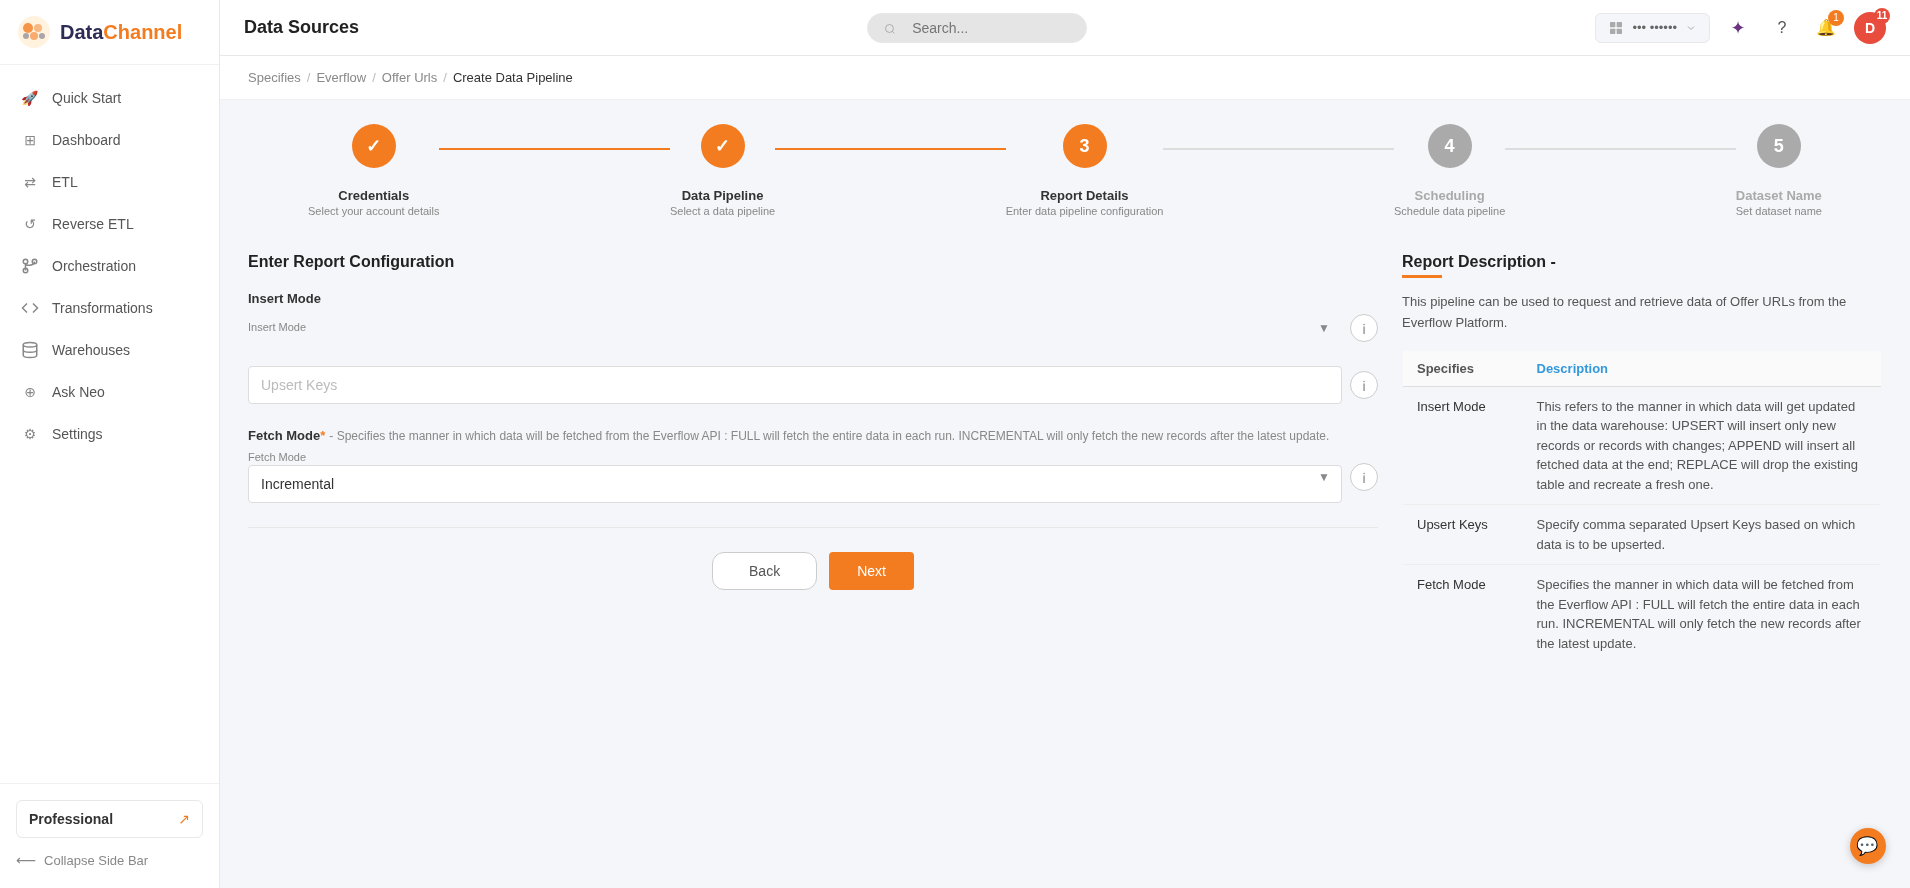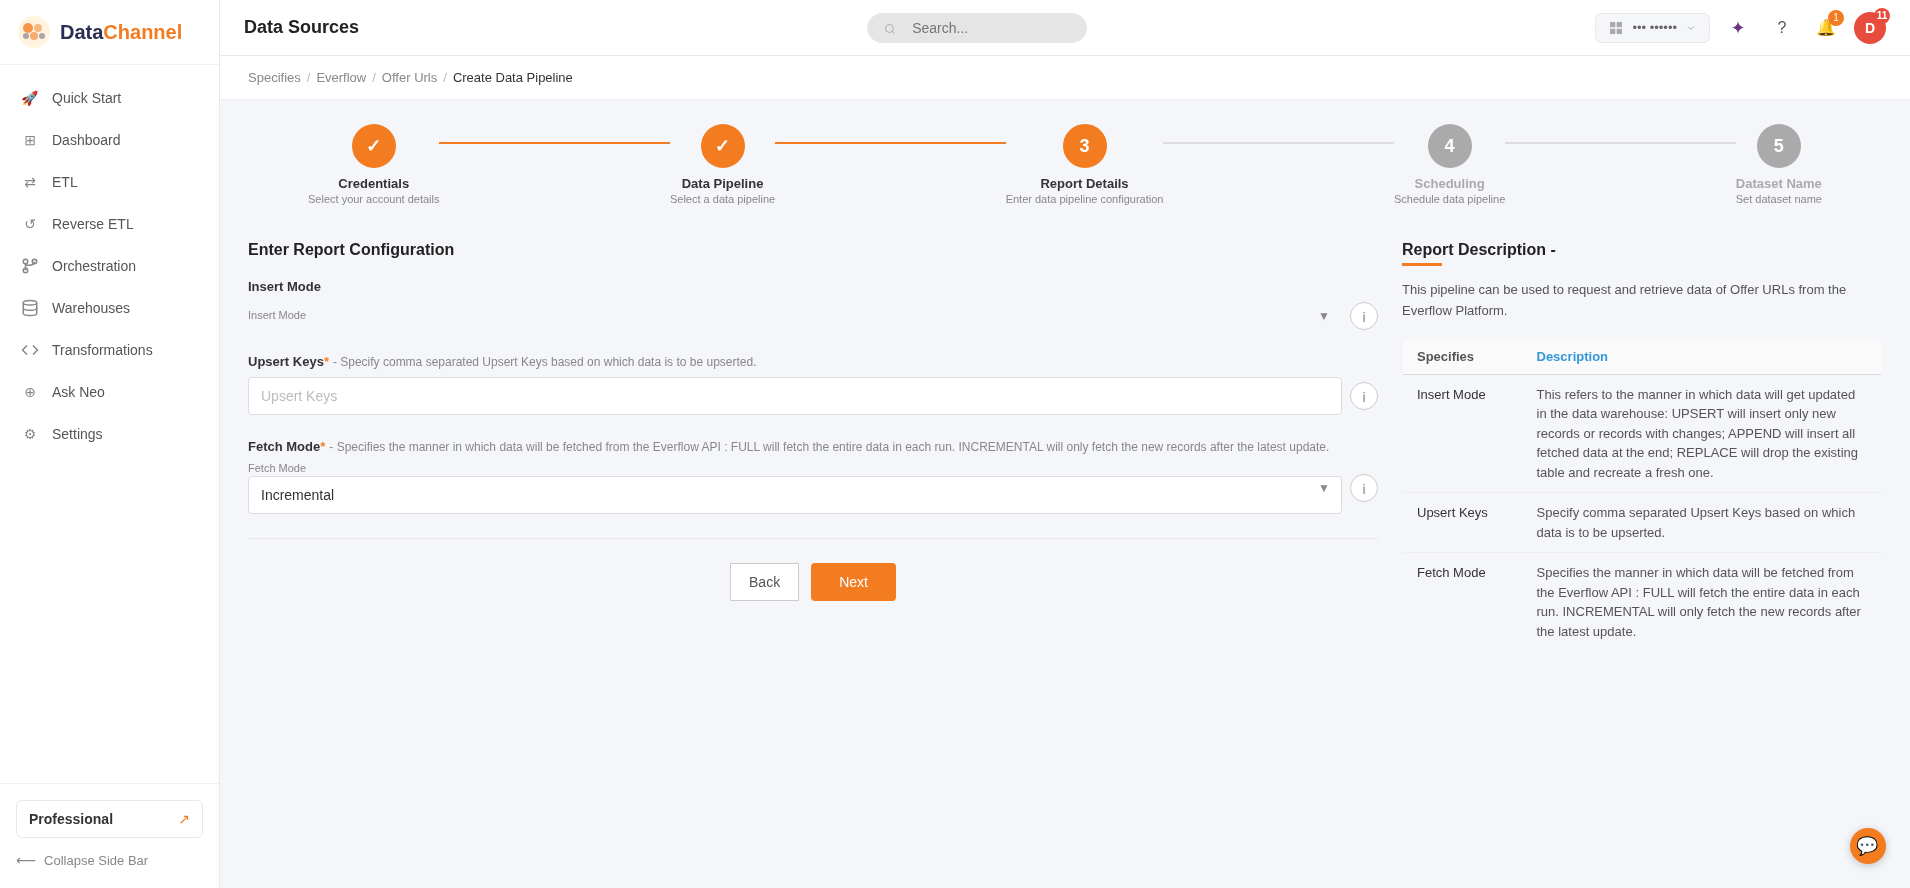--- a/index.html
+++ b/index.html
@@ -46,21 +46,21 @@
     .breadcrumb a { color: #888; text-decoration: none; cursor: pointer; }
     .breadcrumb .sep { color: #bbb; }
     .breadcrumb .current { color: #333; font-weight: 500; }
 
     
     .page-body { padding: 24px 28px; }
     .step-circle { width: 44px; height: 44px; border-radius: 50%; display: flex; align-items: center; justify-content: center; font-size: 18px; font-weight: 600; z-index: 1; }
     .step-circle.done { background: #f47c20; color: #fff; }
     .step-circle.active { background: #f47c20; color: #fff; border: 3px solid #f47c20; }
     .step-circle.inactive { background: #aaa; color: #fff; }
-    .step-label { margin-top: 8px; font-size: 13px; font-weight: 600; color: #333; text-align: center; }
+    .step-label { margin-top: 20px; font-size: 13px; font-weight: 600; color: #333; text-align: center; }
     .step-sublabel { font-size: 11px; color: #888; text-align: left; margin-top: 2px; }
 
     
     .two-col { display: flex; gap: 24px; }
     .left-col { flex: 1; min-width: 0; }
     .right-col { width: 480px; flex-shrink: 0; }
 
     
     .section-title { font-size: 16px; font-weight: 600; color: #222; margin-bottom: 20px; }
     .form-group { margin-bottom: 24px; }
@@ -73,21 +73,21 @@
     .select-arrow { position: absolute; right: 12px; top: 50%; transform: translateY(-50%); color: #888; pointer-events: none; font-size: 12px; }
     .form-input { width: 100%; padding: 10px 12px; border: 1px solid #ddd; border-radius: 4px; background: #fff; font-size: 14px; color: #333; outline: none; }
     .form-input::placeholder { color: #bbb; }
     .info-btn { width: 28px; height: 28px; border-radius: 50%; border: 1px solid #ccc; background: #fff; color: #888; display: flex; align-items: center; justify-content: center; cursor: pointer; font-size: 14px; flex-shrink: 0; }
     .field-label-float { font-size: 11px; color: #888; margin-bottom: 2px; }
 
     .divider { border: none; border-top: 1px solid #e8e8e8; margin: 24px 0; }
 
     
     .action-row { display: flex; justify-content: center; gap: 12px; margin-top: 16px; }
-    .btn-back { padding: 10px 18px; border: 1px solid #ccc; background: #fff; color: #555; border-radius: 0; font-size: 14px; cursor: pointer; }
+    .btn-back { padding: 10px 36px; border: 1px solid #ccc; background: #fff; color: #555; border-radius: 12px; font-size: 14px; cursor: pointer; }
     .btn-next { padding: 10px 28px; border: none; background: #f47c20; color: #fff; border-radius: 4px; font-size: 14px; cursor: pointer; font-weight: 500; }
 
     
     .report-desc-title { font-size: 16px; font-weight: 600; color: #222; margin-bottom: 4px; }
     .report-desc-underline { width: 40px; height: 3px; background: #f47c20; margin-bottom: 14px; }
     .report-desc-text { font-size: 13px; color: #555; line-height: 1.6; margin-bottom: 16px; }
 
     
     .params-table { width: 100%; border-collapse: collapse; border: 1px solid #ddd; border-radius: 4px; overflow: hidden; }
     .params-table th { padding: 10px 14px; background: #fafafa; font-size: 13px; font-weight: 600; color: #333; text-align: left; border-bottom: 1px solid #ddd; }
@@ -163,36 +163,36 @@
               <circle cx="6" cy="18" r="3"></circle>
               <path d="M6 9v9M6 9c0 3 12 3 12-3"></path>
             </svg>
         </span>
         <span>Orchestration</span>
       </div>
 
       <div class="nav-item">
         <span class="nav-icon">
           <svg width="18" height="18" viewBox="0 0 24 24" fill="none" stroke="currentColor" stroke-width="2">
+              <polyline points="16 18 22 12 16 6"></polyline>
+              <polyline points="8 6 2 12 8 18"></polyline>
+            </svg>
+        </span>
+        <span>Transformations</span>
+      </div>
+
+      <div class="nav-item">
+        <span class="nav-icon">
+          <svg width="18" height="18" viewBox="0 0 24 24" fill="none" stroke="currentColor" stroke-width="2">
               <ellipse cx="12" cy="5" rx="9" ry="3"></ellipse>
               <path d="M21 12c0 1.66-4 3-9 3s-9-1.34-9-3"></path>
               <path d="M3 5v14c0 1.66 4 3 9 3s9-1.34 9-3V5"></path>
             </svg>
         </span>
         <span>Warehouses</span>
-      </div>
-
-      <div class="nav-item">
-        <span class="nav-icon">
-          <svg width="18" height="18" viewBox="0 0 24 24" fill="none" stroke="currentColor" stroke-width="2">
-              <polyline points="16 18 22 12 16 6"></polyline>
-              <polyline points="8 6 2 12 8 18"></polyline>
-            </svg>
-        </span>
-        <span>Transformations</span>
       </div>
 
       <div class="nav-item">
         <span class="nav-icon">⊕</span>
         <span>Ask Neo</span>
       </div>
 
       <div class="nav-item">
         <span class="nav-icon">⚙</span>
         <span>Settings</span>
@@ -321,23 +321,20 @@
               <div class="input-row">
                 <div class="select-wrapper">
                   <div class="field-label-float">Insert Mode</div>
                   <span class="select-arrow">▼</span>
                 </div>
                 <button class="info-btn">ℹ</button>
               </div>
             </div>
 
             <div class="form-group">
-              <label class="form-label">
-                <span>Upsert Keys</span><span class="required">*</span><span class="hint">- Specify comma separated Upsert Keys based on which data is to be upserted.</span>
-              </label>
               <div class="input-row">
                 <input type="text" class="form-input" placeholder="Upsert Keys" style="">
                 <button class="info-btn">ℹ</button>
               </div>
             </div>
 
             <div class="form-group">
               <label class="form-label">
                 <span>Fetch Mode</span><span class="required">*</span><span class="hint">- Specifies the manner in which data will be fetched from the Everflow API : FULL will fetch the entire data in each run. INCREMENTAL will only fetch the new records after the latest update.</span>
               </label>

